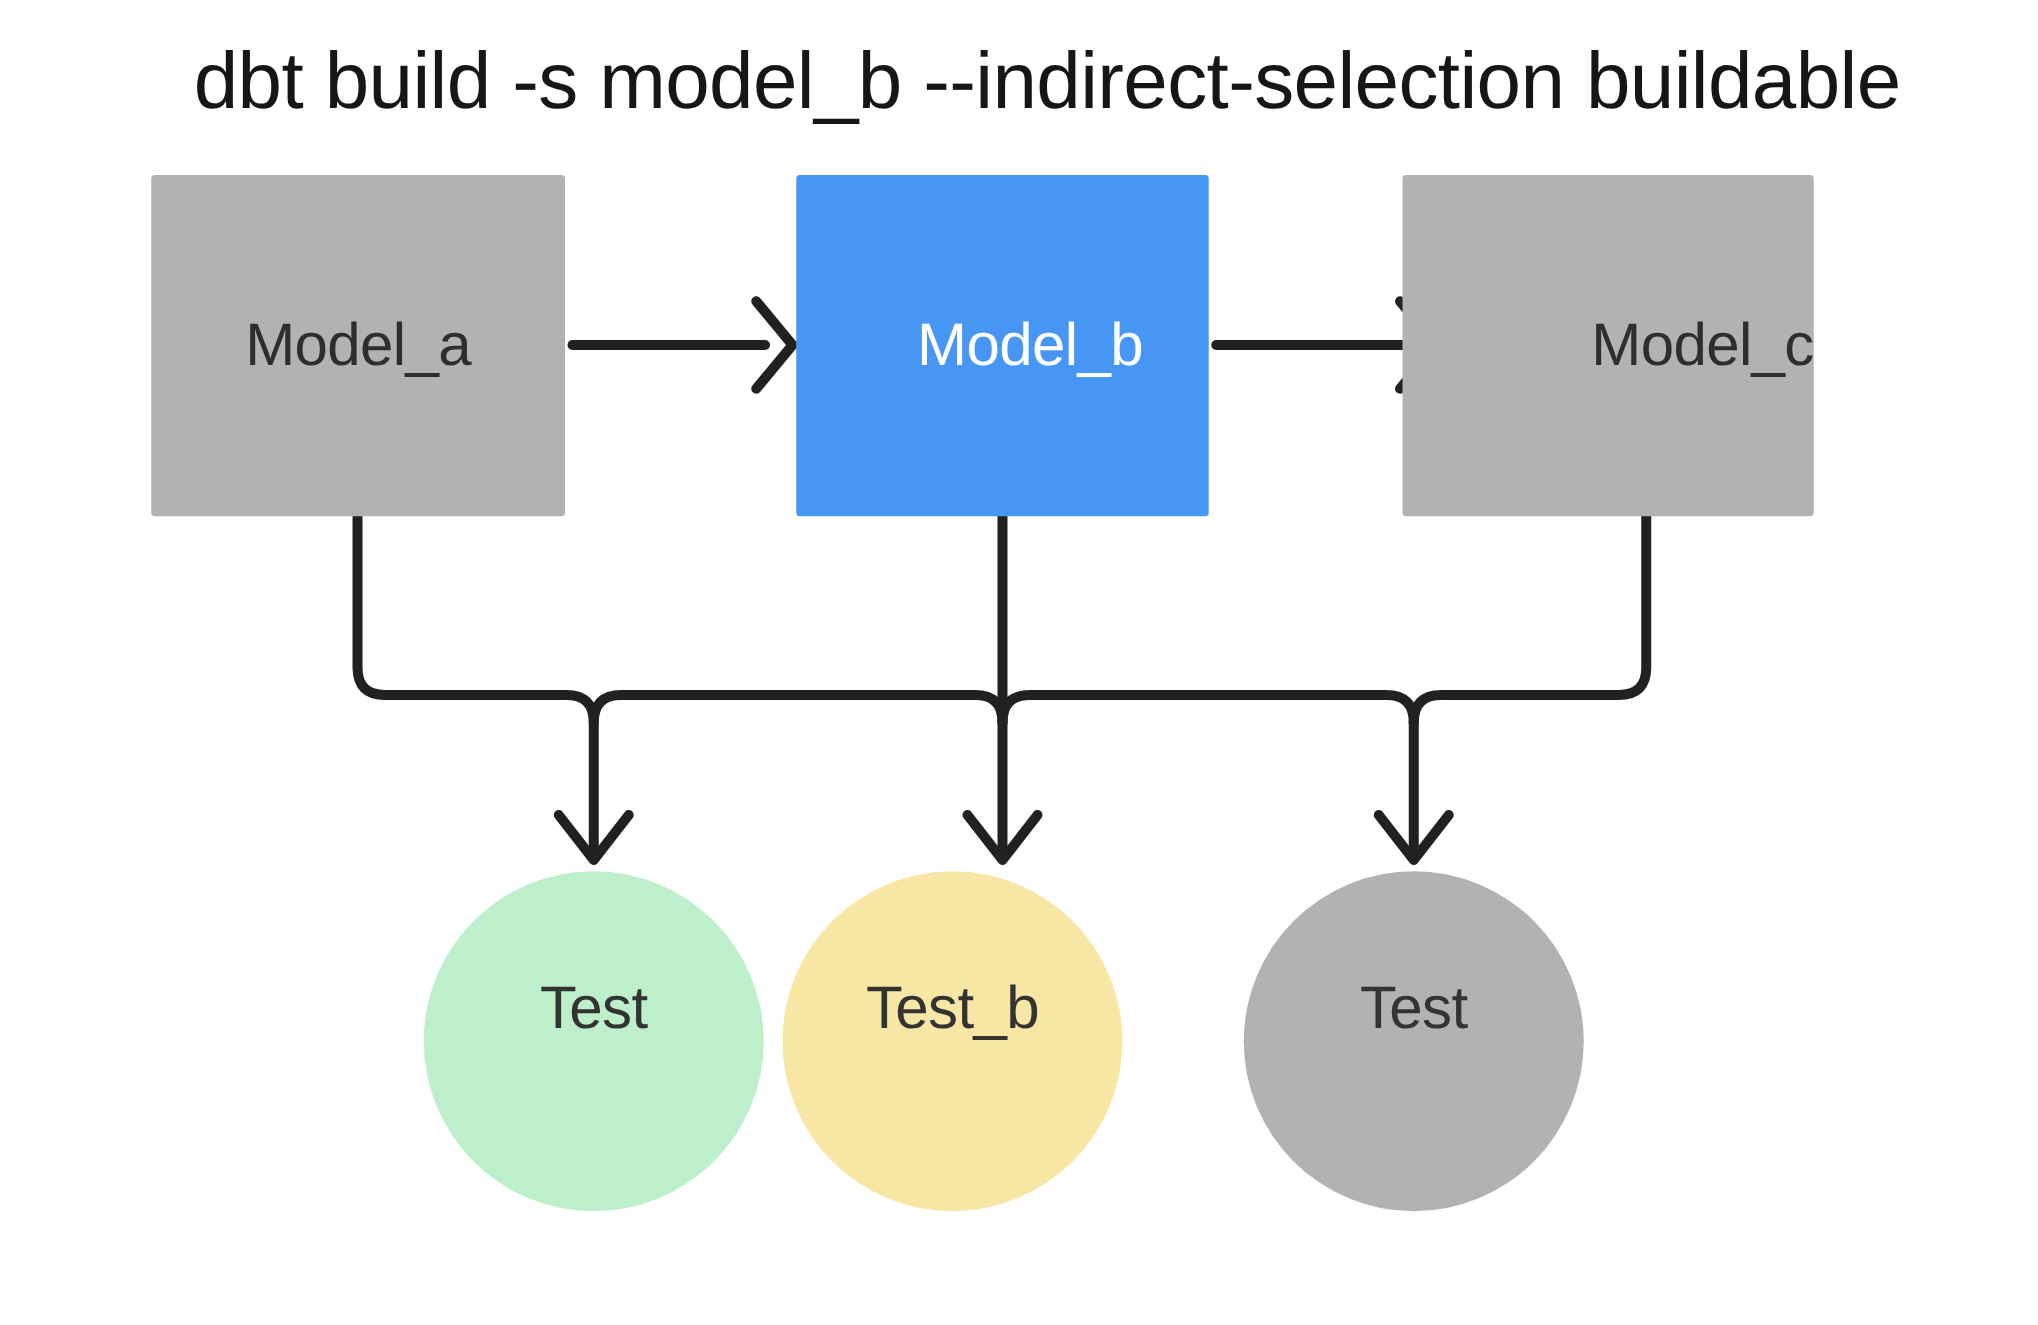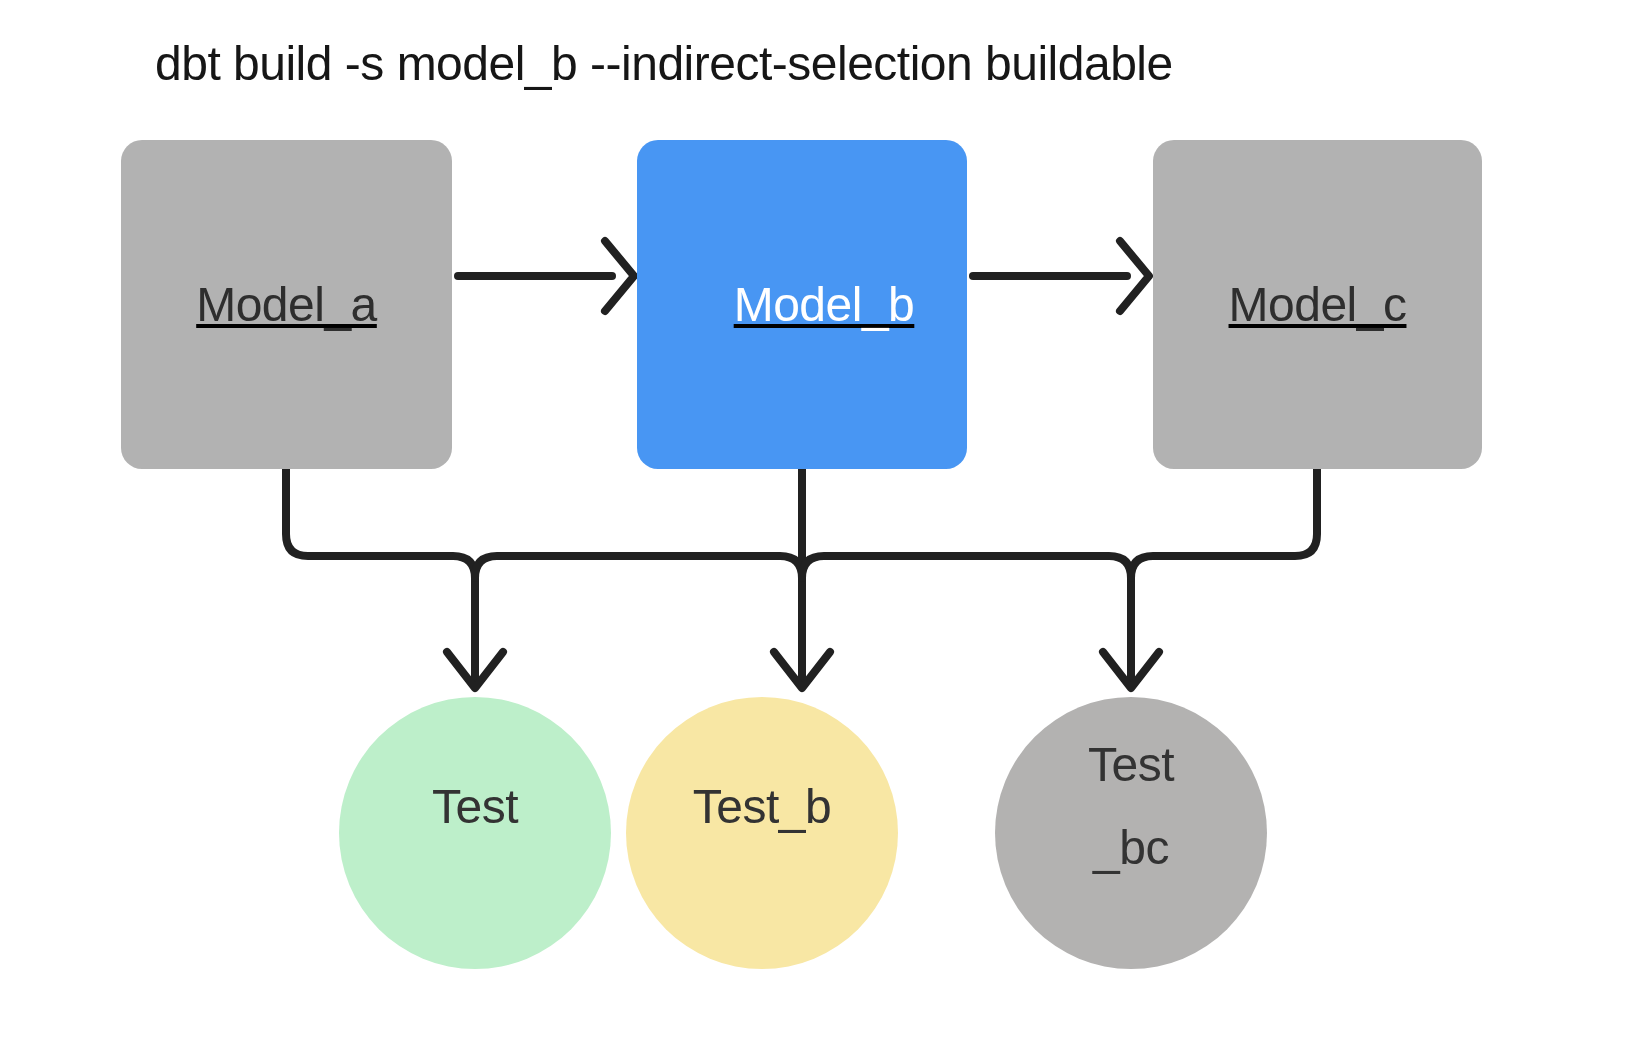--- a/index.html
+++ b/index.html
@@ -6,44 +6,44 @@
   body {
     width: 1630px; height: 1060px;
     background: var(--background, #ffffff);
     font-family: "Liberation Sans", "DejaVu Sans", sans-serif;
     overflow: hidden;
   }
   .stage { position: relative; width: 1630px; height: 1060px; background: var(--background, #ffffff); }
 
   .title {
     position: absolute; left: 155px; top: 38px;
-    font-size: 48px; line-height: 52px; font-weight: 500;
+    font-size: 64px; line-height: 52px; font-weight: 500;
     color: var(--title-text, #161616);
     letter-spacing: -0.5px;
     white-space: nowrap;
   }
 
   .edges { position: absolute; left: 0; top: 0; }
   .edge-path {
     fill: none;
     stroke: var(--edge, #212121);
     stroke-width: 8;
     stroke-linecap: round;
     stroke-linejoin: round;
   }
 
   .model {
-    position: absolute; top: 140px; height: 329px;
-    border-radius: 21px;
-    display: flex; align-items: center; justify-content: center; text-decoration: underline;
+    position: absolute; top: 140px; height: 273px;
+    border-radius: 3px;
+    display: flex; align-items: center; justify-content: center;
   }
   .model span { font-size: 48px; letter-spacing: -0.5px; }
   .model-a { left: 121px; width: 331px; background: var(--model-gray, #b2b2b2); }
   .model-b { left: 637px; width: 330px; background: var(--model-blue, #4896f3); }
-  .model-c { left: 1153px; width: 329px; background: var(--model-gray, #b2b2b2); }
+  .model-c { left: 1122px; width: 329px; background: var(--model-gray, #b2b2b2); justify-content: flex-end; }
   .model-a span, .model-c span { color: var(--model-text-dark, #2e2e2e); }
   .model-b span { color: var(--model-text-light, #ffffff); margin-left: 44px; }
 
   .test {
     position: absolute; top: 697px; width: 272px; height: 272px;
     border-radius: 50%;
     display: flex; align-items: center; justify-content: center;
   }
   .test-ab { left: 339px;  background: var(--test-green, #bdefca); }
   .test-b  { left: 626px;  background: var(--test-yellow, #f8e7a4); }
@@ -116,17 +116,16 @@
   </div>
   <div class="test test-b">
     <div class="lbl">
       <span>Test_b</span>
 
     </div>
   </div>
   <div class="test test-bc">
     <div class="lbl">
       <span>Test</span>
-      <span>_bc</span>
     </div>
   </div>
 
 </div>
 
 </body></html>

